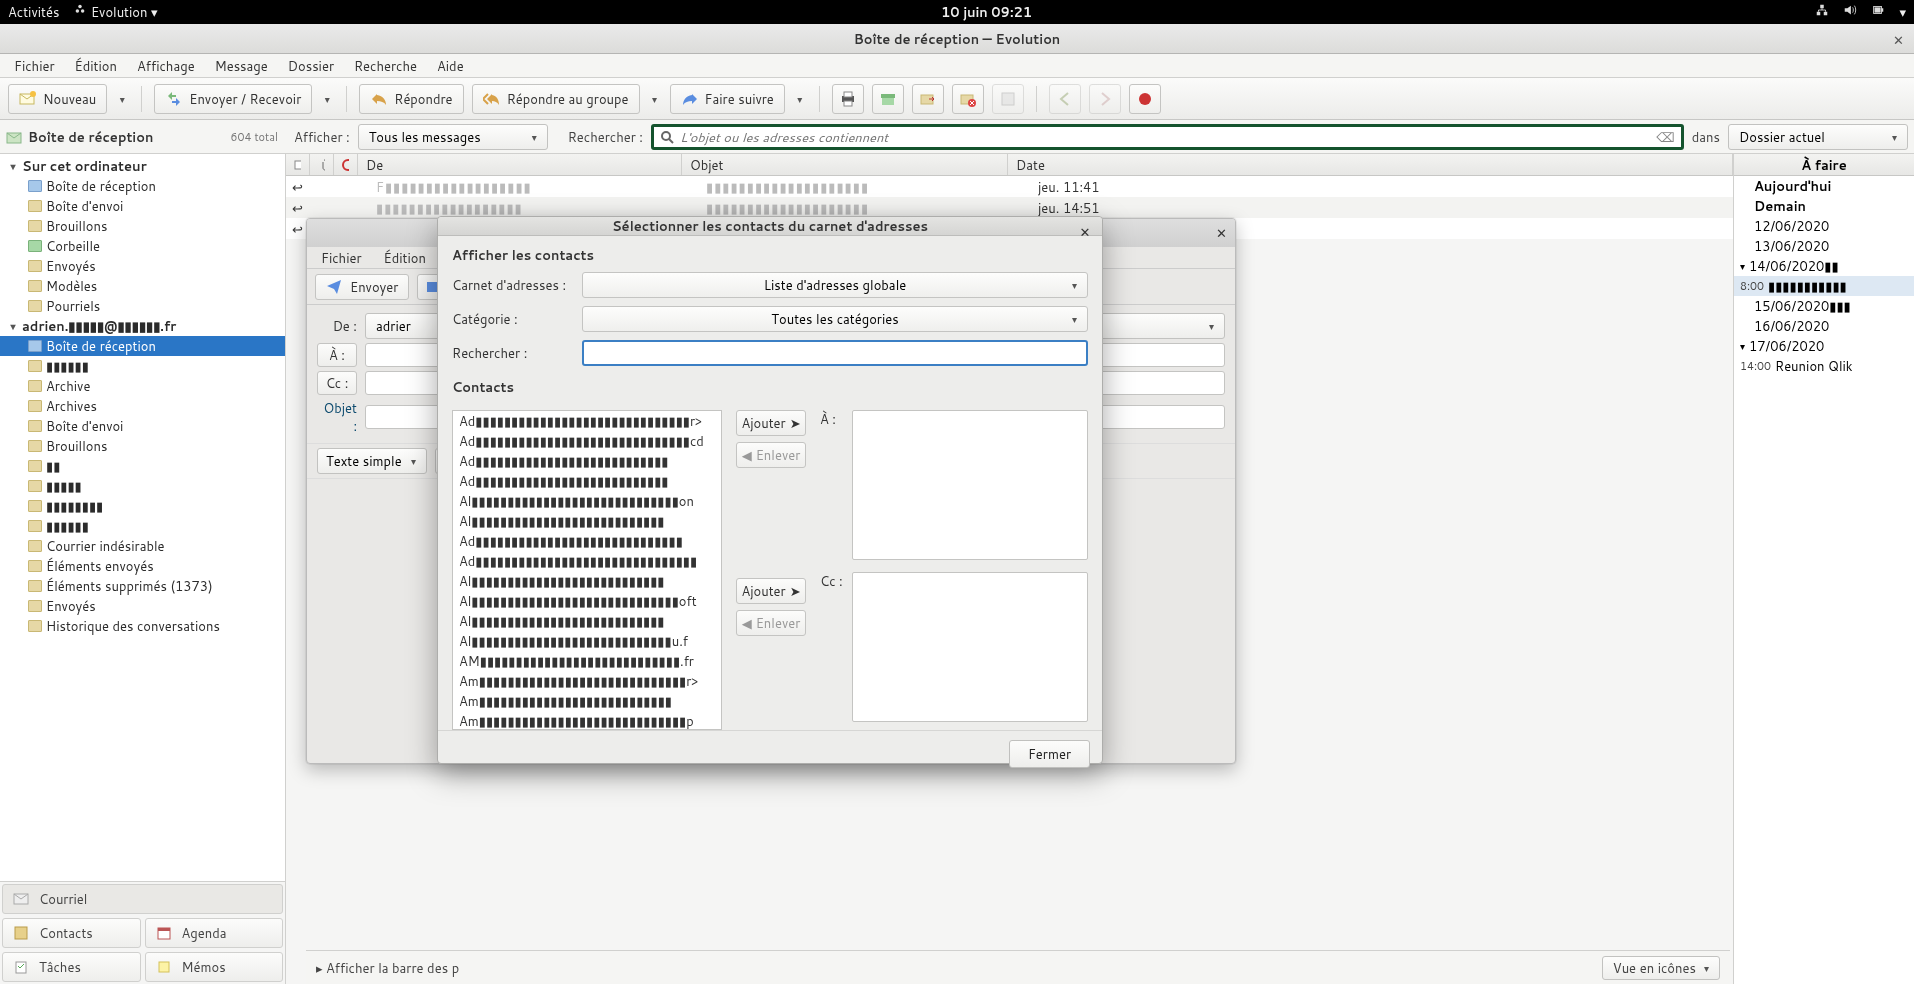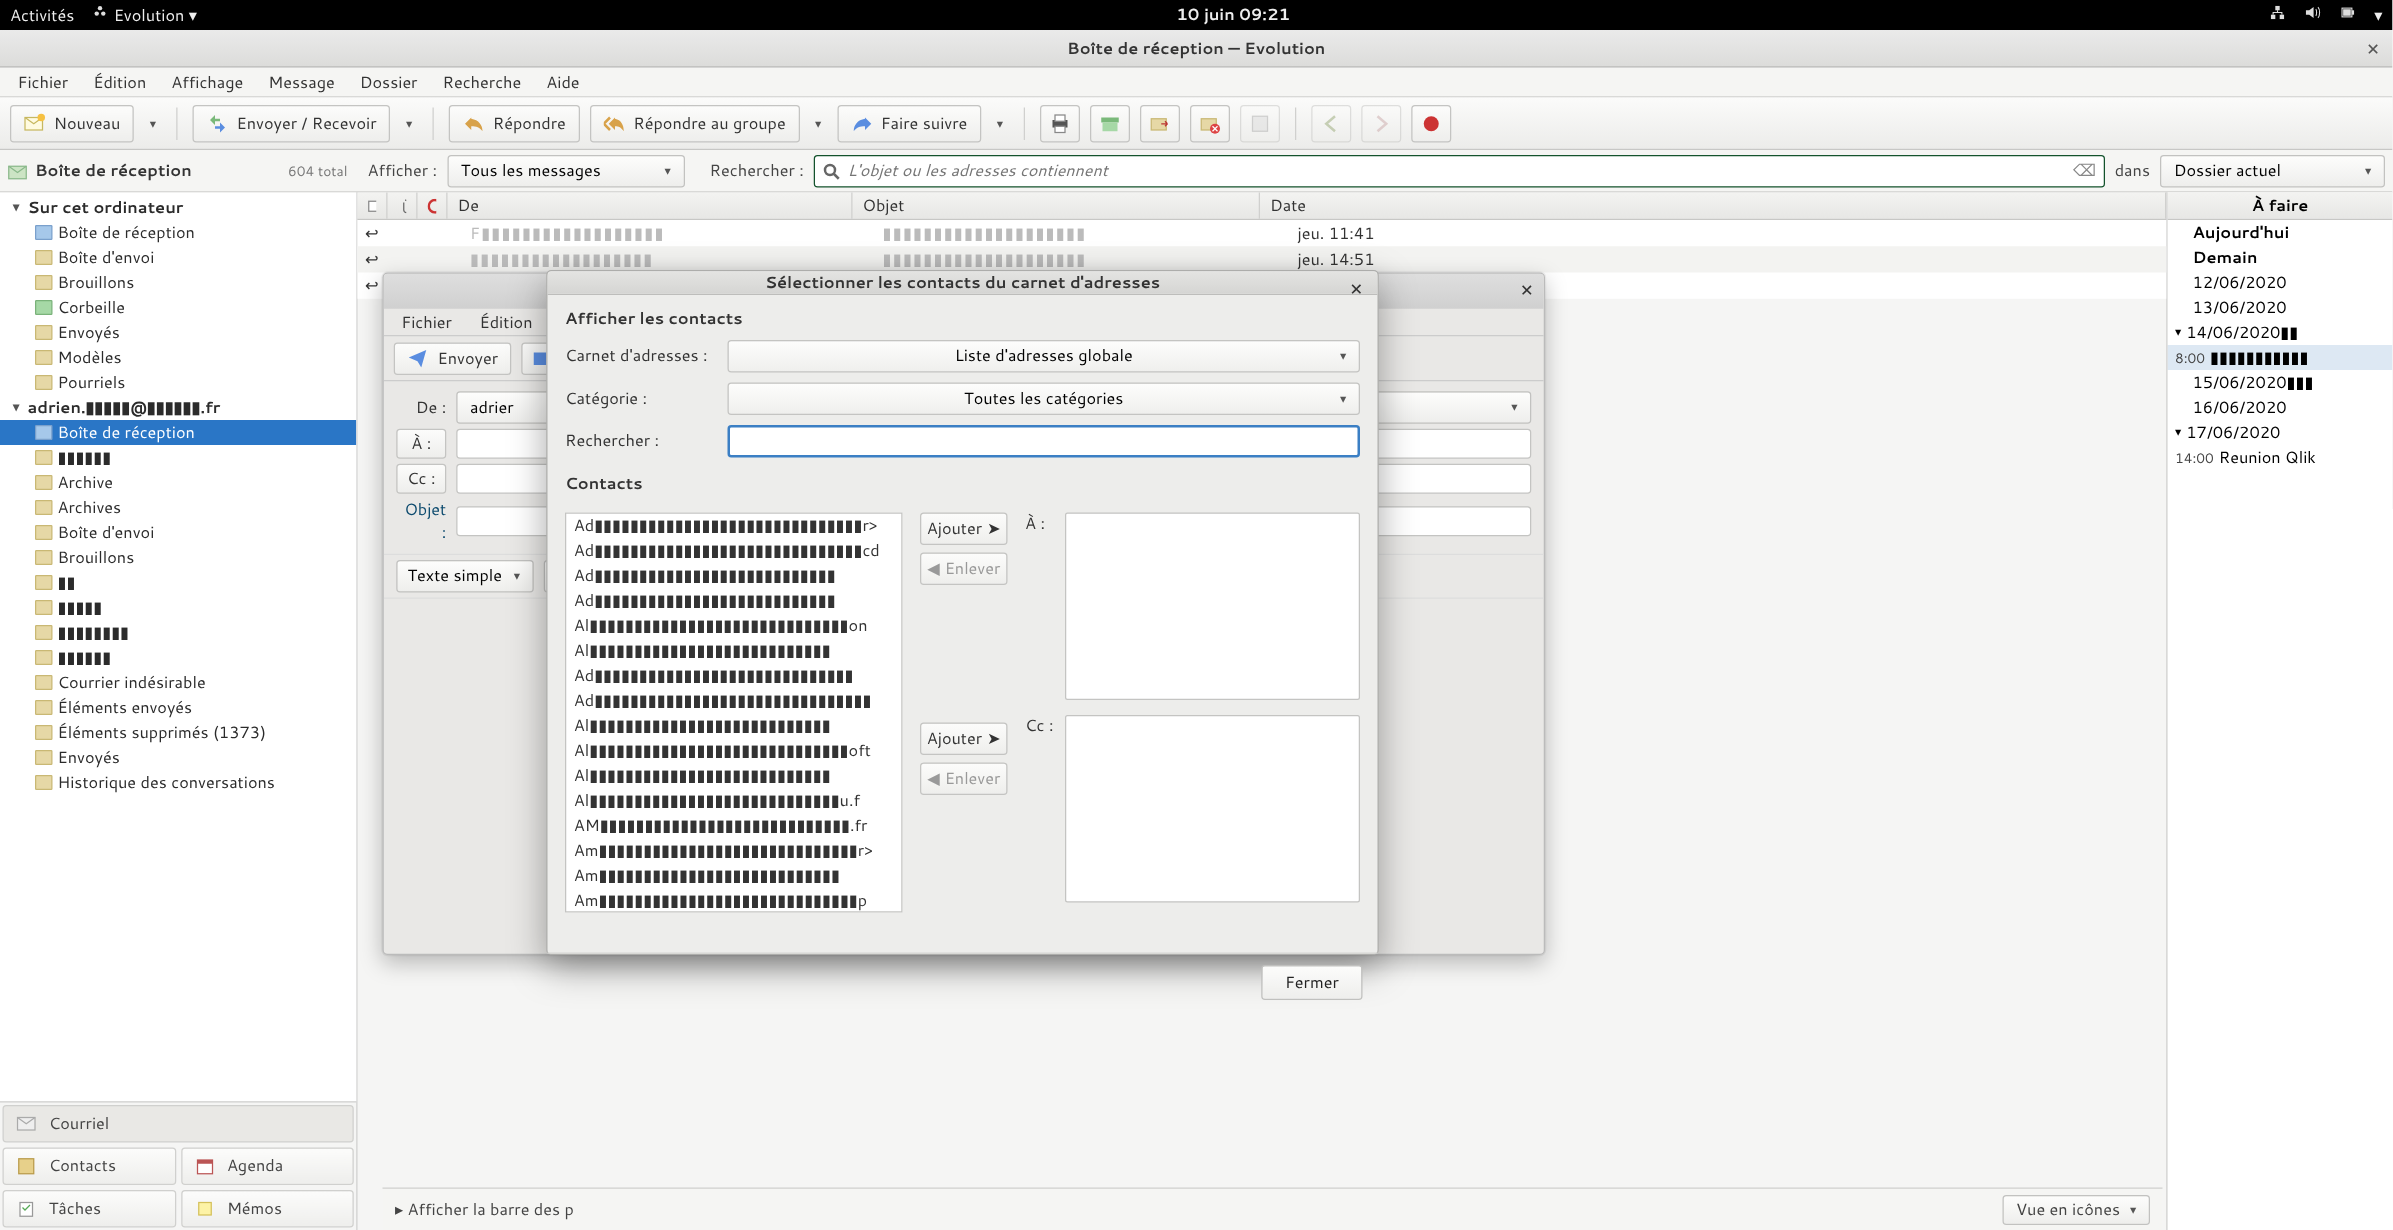--- a/index.html
+++ b/index.html
@@ -23,21 +23,21 @@
   .tb-drop::after { content:"▾"; color:#555; font-size:10px; }
   .tb-sep { width:1px; height:26px; background:#d0d0ce; margin:0 4px; }
   .tb-ico { width:18px; height:18px; display:inline-block; border-radius:2px; }
   
   .filterbar { height:34px; background:#f5f5f3; border-bottom:1px solid #d0d0ce; display:flex; align-items:center; padding:0 6px; gap:8px; }
   .filterbar .seg-left { width:280px; display:flex; align-items:center; justify-content:space-between; padding-right:8px; }
   .filterbar .seg-left .inbox-label { display:flex; align-items:center; gap:6px; font-weight:600; color:#333; }
   .filterbar .seg-left .count { color:#777; font-size:11px; }
   .combo { height:26px; border:1px solid #c2c2c0; border-radius:3px; background:linear-gradient(#fdfdfc,#eeeeec); display:flex; align-items:center; padding:0 10px; gap:8px; }
   .combo::after { content:"▾"; margin-left:auto; font-size:10px; color:#555; }
-  .searchbox { height:26px; flex:1; border:1px solid #14532d; border-radius:3px; background:#fff; display:flex; align-items:center; padding:0 6px; gap:6px; position:relative; }
+  .searchbox { height:26px; flex:1; border:3px solid #14532d; border-radius:3px; background:#fff; display:flex; align-items:center; padding:0 6px; gap:6px; position:relative; }
   .searchbox input { border:none; outline:none; flex:1; font-style:italic; color:#888; }
   .searchbox .mag { width:14px; height:14px; }
   .searchbox .clear { color:#888; }
   
   .main { display:flex; height: calc(984px - 24px - 30px - 24px - 42px - 34px); position:relative; }
   
   .sidebar { width:286px; border-right:1px solid #d0d0ce; display:flex; flex-direction:column; }
   .tree { flex:1; overflow:hidden; background:#fff; padding-top:2px; }
   .tree-row { height:20px; display:flex; align-items:center; padding-left:4px; gap:4px; color:#2b2b2b; }
   .tree-row.l1 { padding-left:8px; font-weight:700; }
@@ -94,21 +94,21 @@
   .contacts-area { display:flex; gap:14px; margin-top:6px; }
   .contacts-list { width:270px; height:320px; border:1px solid #c4c4c2; background:#fff; overflow:hidden; }
   .contacts-list .item { height:20px; padding:0 6px; display:flex; align-items:center; color:#333; white-space:nowrap; overflow:hidden; text-overflow:ellipsis; }
   .btn-col { width:70px; display:flex; flex-direction:column; gap:6px; }
   .small-btn { height:26px; border:1px solid #c4c4c2; border-radius:3px; background:linear-gradient(#fcfcfb,#eeeeec); display:flex; align-items:center; justify-content:center; gap:4px; color:#333; font-size:12px; }
   .small-btn.disabled { color:#999; }
   .target-col { flex:1; display:flex; flex-direction:column; gap:12px; }
   .target-group { display:flex; gap:8px; }
   .target-label { width:24px; color:#333; }
   .target-box { flex:1; height:150px; border:1px solid #c4c4c2; background:#fff; border-radius:2px; }
-  .dlg-footer { height:46px; border-top:1px solid #d6d6d4; display:flex; align-items:center; justify-content:flex-end; padding:16px 12px; gap:10px;margin-top:32px; }
+  .dlg-footer { height:46px; border-top:1px solid #d6d6d4; display:flex; align-items:center; justify-content:flex-end; padding:16px 12px; gap:10px; }
   .dlg-btn { height:28px; padding:0 18px; border:1px solid #c0c0be; border-radius:3px; background:linear-gradient(#fcfcfb,#eeeeec); color:#222; display:flex; align-items:center; }
   
   .statusbar { position:absolute; left:306px; right:184px; bottom:0; height:34px; border-top:1px solid #d0d0ce; background:#f5f5f3; display:flex; align-items:center; padding:0 10px; gap:10px; color:#444; }
   .statusbar .combo { height:24px; }
   .blur { color:#bbb; letter-spacing:1px; }
   svg { display:block; }
 </style>
 </head>
 <body>
 

